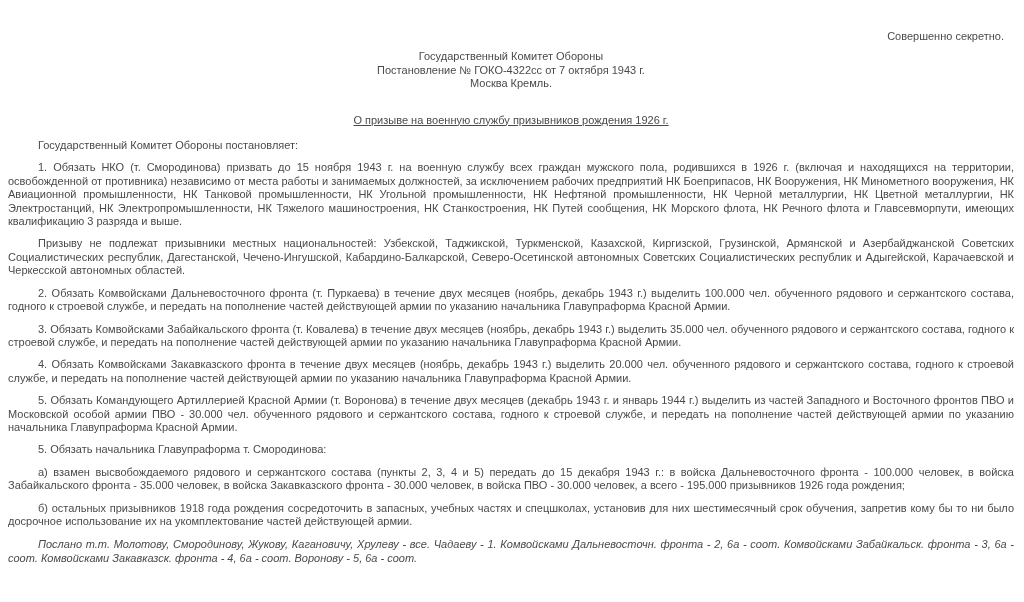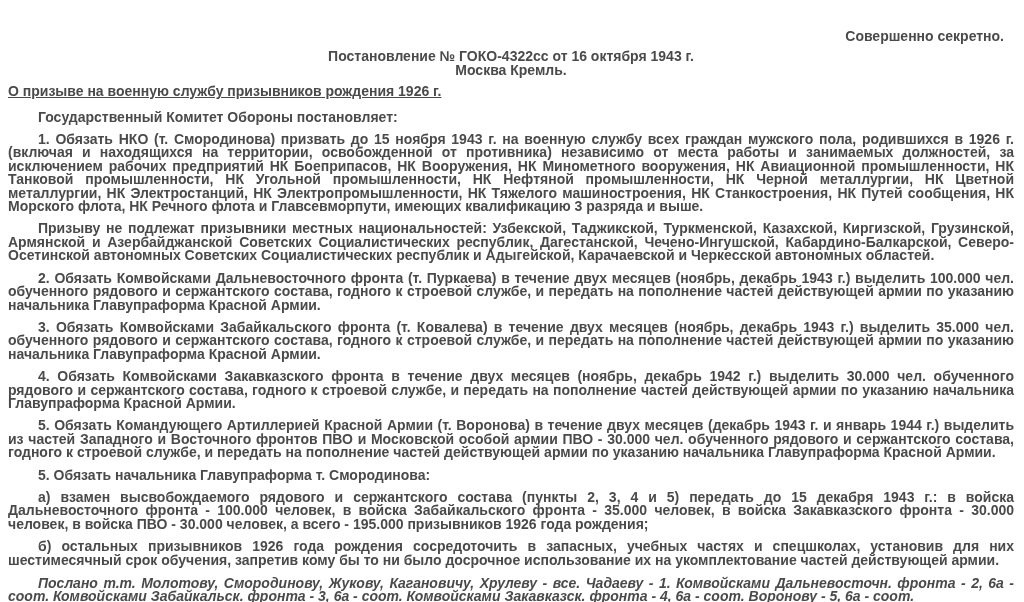--- a/index.html
+++ b/index.html
@@ -8,35 +8,35 @@
     width: 1024px;
     height: 602px;
     overflow: hidden;
     font-family: "Liberation Sans", "DejaVu Sans", sans-serif;
   }
   .page {
     width: 1024px;
     height: 602px;
     padding: 30px 10px 16px 8px;
     color: #4a4a4a;
-    font-size: 14px;
+    font-size: 11px;
     line-height: 13.4px;
-    font-weight: bold;
   }
   .classification {
     text-align: right;
     padding-right: 10px;
     margin-bottom: 7px;
   }
   .header-block {
     text-align: center;
   }
   .doc-title {
+    text-align: center;
     text-decoration: underline;
-    margin-top: 8px;
+    margin-top: 23px;
   }
   .intro {
     text-indent: 30px;
     margin-top: 12px;
   }
   .body-paragraphs .para {
     margin-top: 9px;
     text-indent: 30px;
     text-align: justify;
   }
@@ -56,46 +56,47 @@
   }
 </style>
 </head>
 <body>
 
 <div class="page">
 
   <div class="classification">Совершенно секретно.</div>
 
   <div class="header-block">
-    <div>Постановление № ГОКО-4322сс от 16 октября 1943 г.</div>
+    <div>Государственный Комитет Обороны</div>
+    <div>Постановление № ГОКО-4322сс от 7 октября 1943 г.</div>
     <div>Москва Кремль.</div>
   </div>
 
   <div class="doc-title">О призыве на военную службу призывников рождения 1926 г.</div>
 
   <div class="intro">Государственный Комитет Обороны постановляет:</div>
 
   <div class="body-paragraphs">
 
       <div class="para">1. Обязать НКО (т. Смородинова) призвать до 15 ноября 1943 г. на военную службу всех граждан мужского пола, родившихся в 1926 г. (включая и находящихся на территории, освобожденной от противника) независимо от места работы и занимаемых должностей, за исключением рабочих предприятий НК Боеприпасов, НК Вооружения, НК Минометного вооружения, НК Авиационной промышленности, НК Танковой промышленности, НК Угольной промышленности, НК Нефтяной промышленности, НК Черной металлургии, НК Цветной металлургии, НК Электростанций, НК Электропромышленности, НК Тяжелого машиностроения, НК Станкостроения, НК Путей сообщения, НК Морского флота, НК Речного флота и Главсевморпути, имеющих квалификацию 3 разряда и выше.</div>
 
       <div class="para">Призыву не подлежат призывники местных национальностей: Узбекской, Таджикской, Туркменской, Казахской, Киргизской, Грузинской, Армянской и Азербайджанской Советских Социалистических республик, Дагестанской, Чечено-Ингушской, Кабардино-Балкарской, Северо-Осетинской автономных Советских Социалистических республик и Адыгейской, Карачаевской и Черкесской автономных областей.</div>
 
       <div class="para">2. Обязать Комвойсками Дальневосточного фронта (т. Пуркаева) в течение двух месяцев (ноябрь, декабрь 1943 г.) выделить 100.000 чел. обученного рядового и сержантского состава, годного к строевой службе, и передать на пополнение частей действующей армии по указанию начальника Главупраформа Красной Армии.</div>
 
       <div class="para">3. Обязать Комвойсками Забайкальского фронта (т. Ковалева) в течение двух месяцев (ноябрь, декабрь 1943 г.) выделить 35.000 чел. обученного рядового и сержантского состава, годного к строевой службе, и передать на пополнение частей действующей армии по указанию начальника Главупраформа Красной Армии.</div>
 
-      <div class="para">4. Обязать Комвойсками Закавказского фронта в течение двух месяцев (ноябрь, декабрь 1942 г.) выделить 30.000 чел. обученного рядового и сержантского состава, годного к строевой службе, и передать на пополнение частей действующей армии по указанию начальника Главупраформа Красной Армии.</div>
+      <div class="para">4. Обязать Комвойсками Закавказского фронта в течение двух месяцев (ноябрь, декабрь 1943 г.) выделить 20.000 чел. обученного рядового и сержантского состава, годного к строевой службе, и передать на пополнение частей действующей армии по указанию начальника Главупраформа Красной Армии.</div>
 
       <div class="para">5. Обязать Командующего Артиллерией Красной Армии (т. Воронова) в течение двух месяцев (декабрь 1943 г. и январь 1944 г.) выделить из частей Западного и Восточного фронтов ПВО и Московской особой армии ПВО - 30.000 чел. обученного рядового и сержантского состава, годного к строевой службе, и передать на пополнение частей действующей армии по указанию начальника Главупраформа Красной Армии.</div>
 
       <div class="para">5. Обязать начальника Главупраформа т. Смородинова:</div>
 
       <div class="para">а) взамен высвобождаемого рядового и сержантского состава (пункты 2, 3, 4 и 5) передать до 15 декабря 1943 г.: в войска Дальневосточного фронта - 100.000 человек, в войска Забайкальского фронта - 35.000 человек, в войска Закавказского фронта - 30.000 человек, в войска ПВО - 30.000 человек, а всего - 195.000 призывников 1926 года рождения;</div>
 
-      <div class="para">б) остальных призывников 1926 года рождения сосредоточить в запасных, учебных частях и спецшколах, установив для них шестимесячный срок обучения, запретив кому бы то ни было досрочное использование их на укомплектование частей действующей армии.</div>
+      <div class="para">б) остальных призывников 1918 года рождения сосредоточить в запасных, учебных частях и спецшколах, установив для них шестимесячный срок обучения, запретив кому бы то ни было досрочное использование их на укомплектование частей действующей армии.</div>
 
     </div>
 
 
   <div class="distribution">Послано т.т. Молотову, Смородинову, Жукову, Кагановичу, Хрулеву - все. Чадаеву - 1. Комвойсками Дальневосточн. фронта - 2, 6а - соот. Комвойсками Забайкальск. фронта - 3, 6а - соот. Комвойсками Закавказск. фронта - 4, 6а - соот. Воронову - 5, 6а - соот.</div>
 
 </div>
 
 </body></html>

